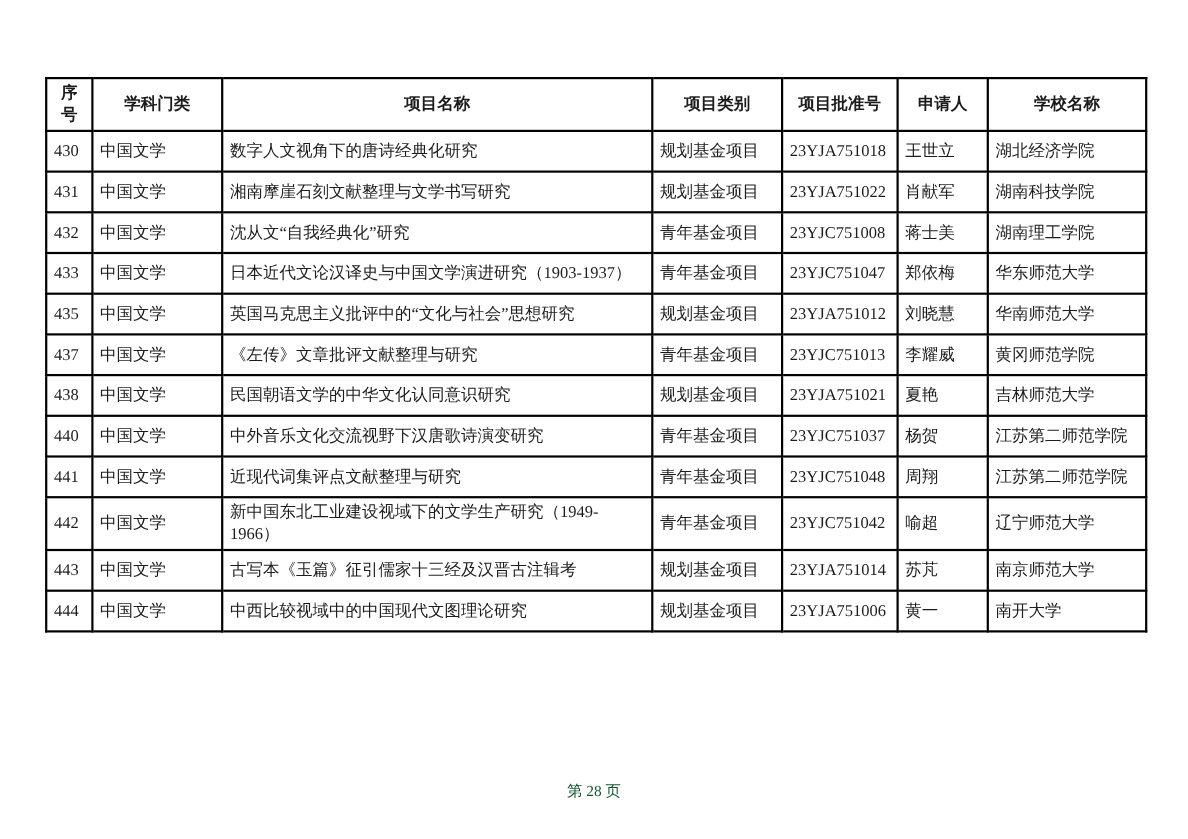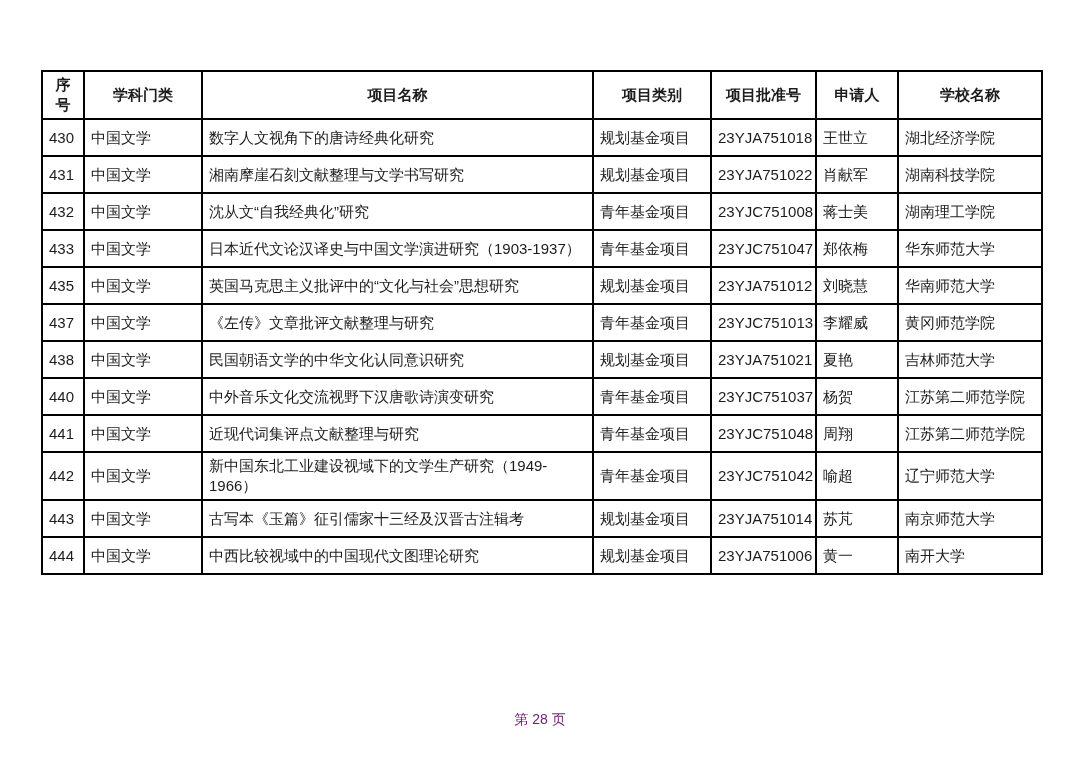--- a/index.html
+++ b/index.html
@@ -5,21 +5,21 @@
   html, body {
     margin: 0;
     padding: 0;
     background: #ffffff;
   }
   .page {
     position: relative;
     width: 1080px;
     height: 763px;
     background: #ffffff;
-    font-family: Liberation Sans, sans-serif;
+    font-family: Liberation Serif, serif;
     color: #1c1c1c;
     overflow: hidden;
   }
   table.grants-table {
     position: absolute;
     left: 41px;
     top: 70px;
     width: 1000px;
     border-collapse: collapse;
     table-layout: fixed;
@@ -44,21 +44,21 @@
   }
   .al-left   { text-align: left; }
   .al-center { text-align: left; }
   .page-footer {
     position: absolute;
     left: 0;
     right: 0;
     top: 711px;
     text-align: center;
     font-size: 14px;
-    color: #701a75;
+    color: #14532d;
   }
 </style>
 </head>
 <body>
 
 <div class="page">
   <table class="grants-table">
     <colgroup>
       <col style="width:42px">
       <col style="width:118px">

